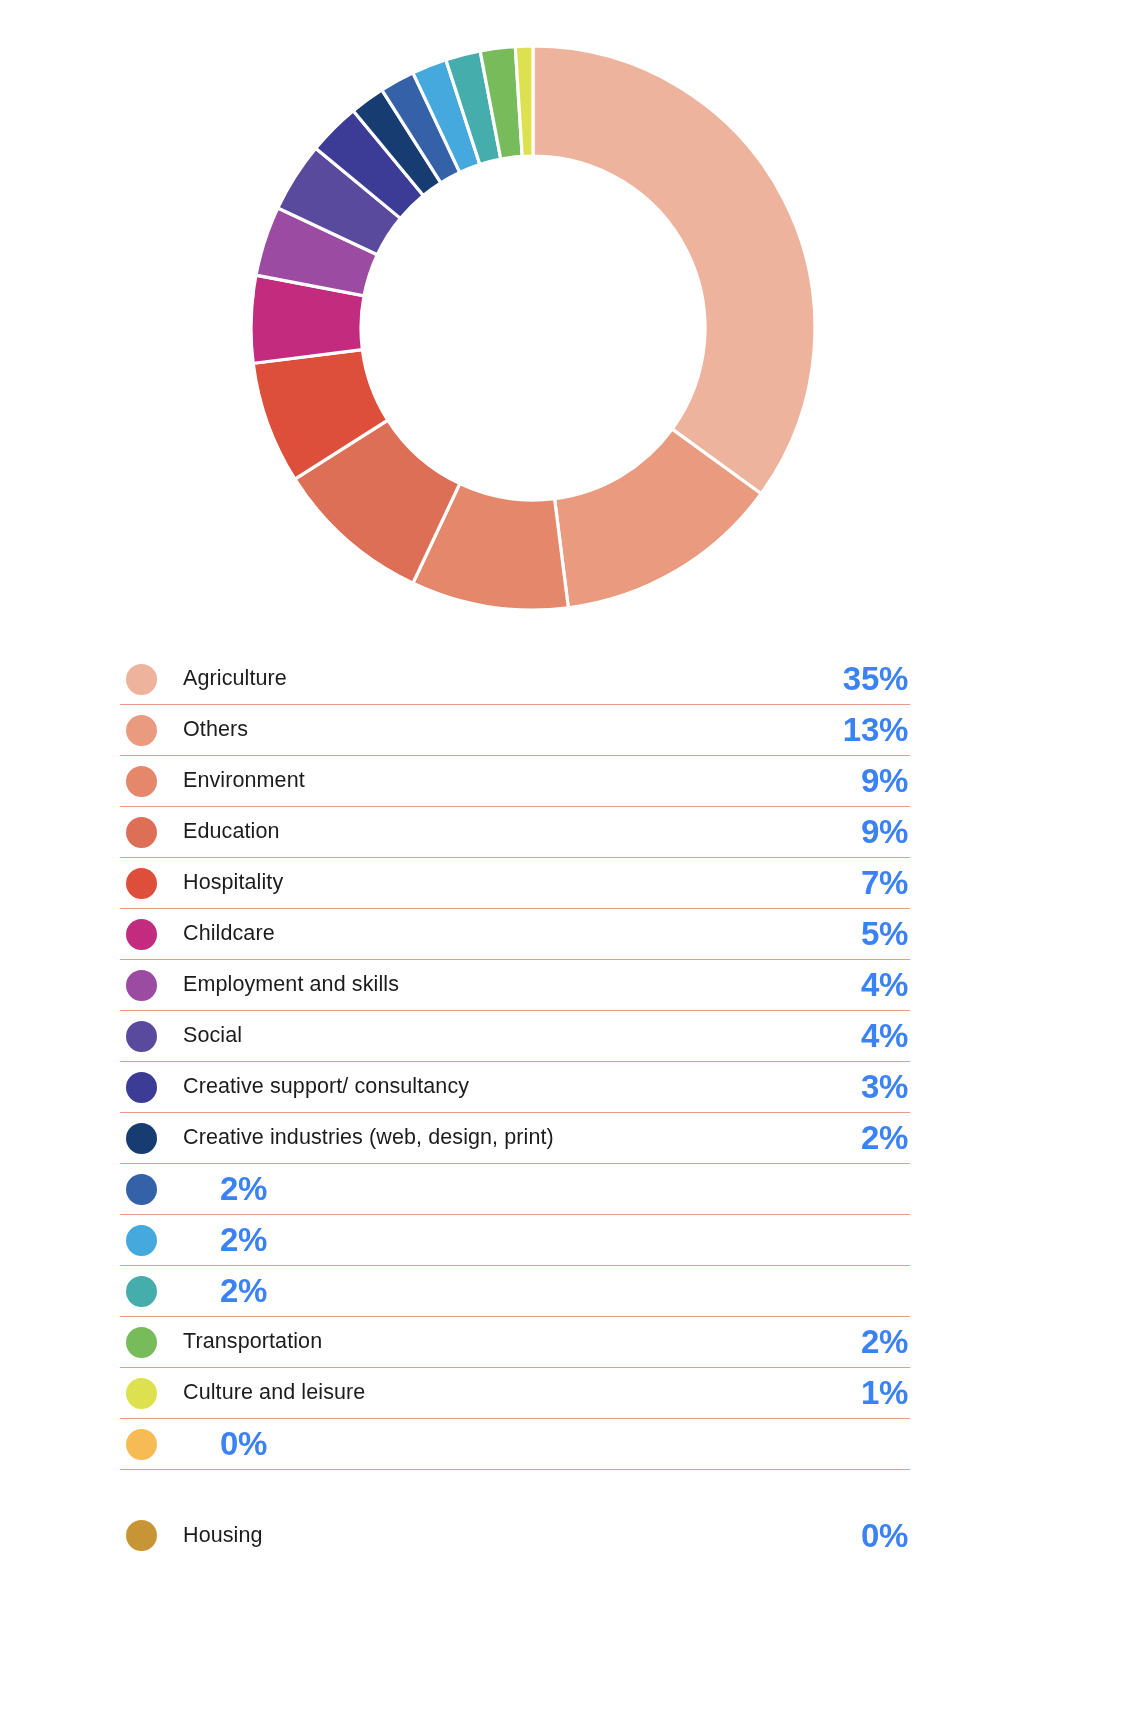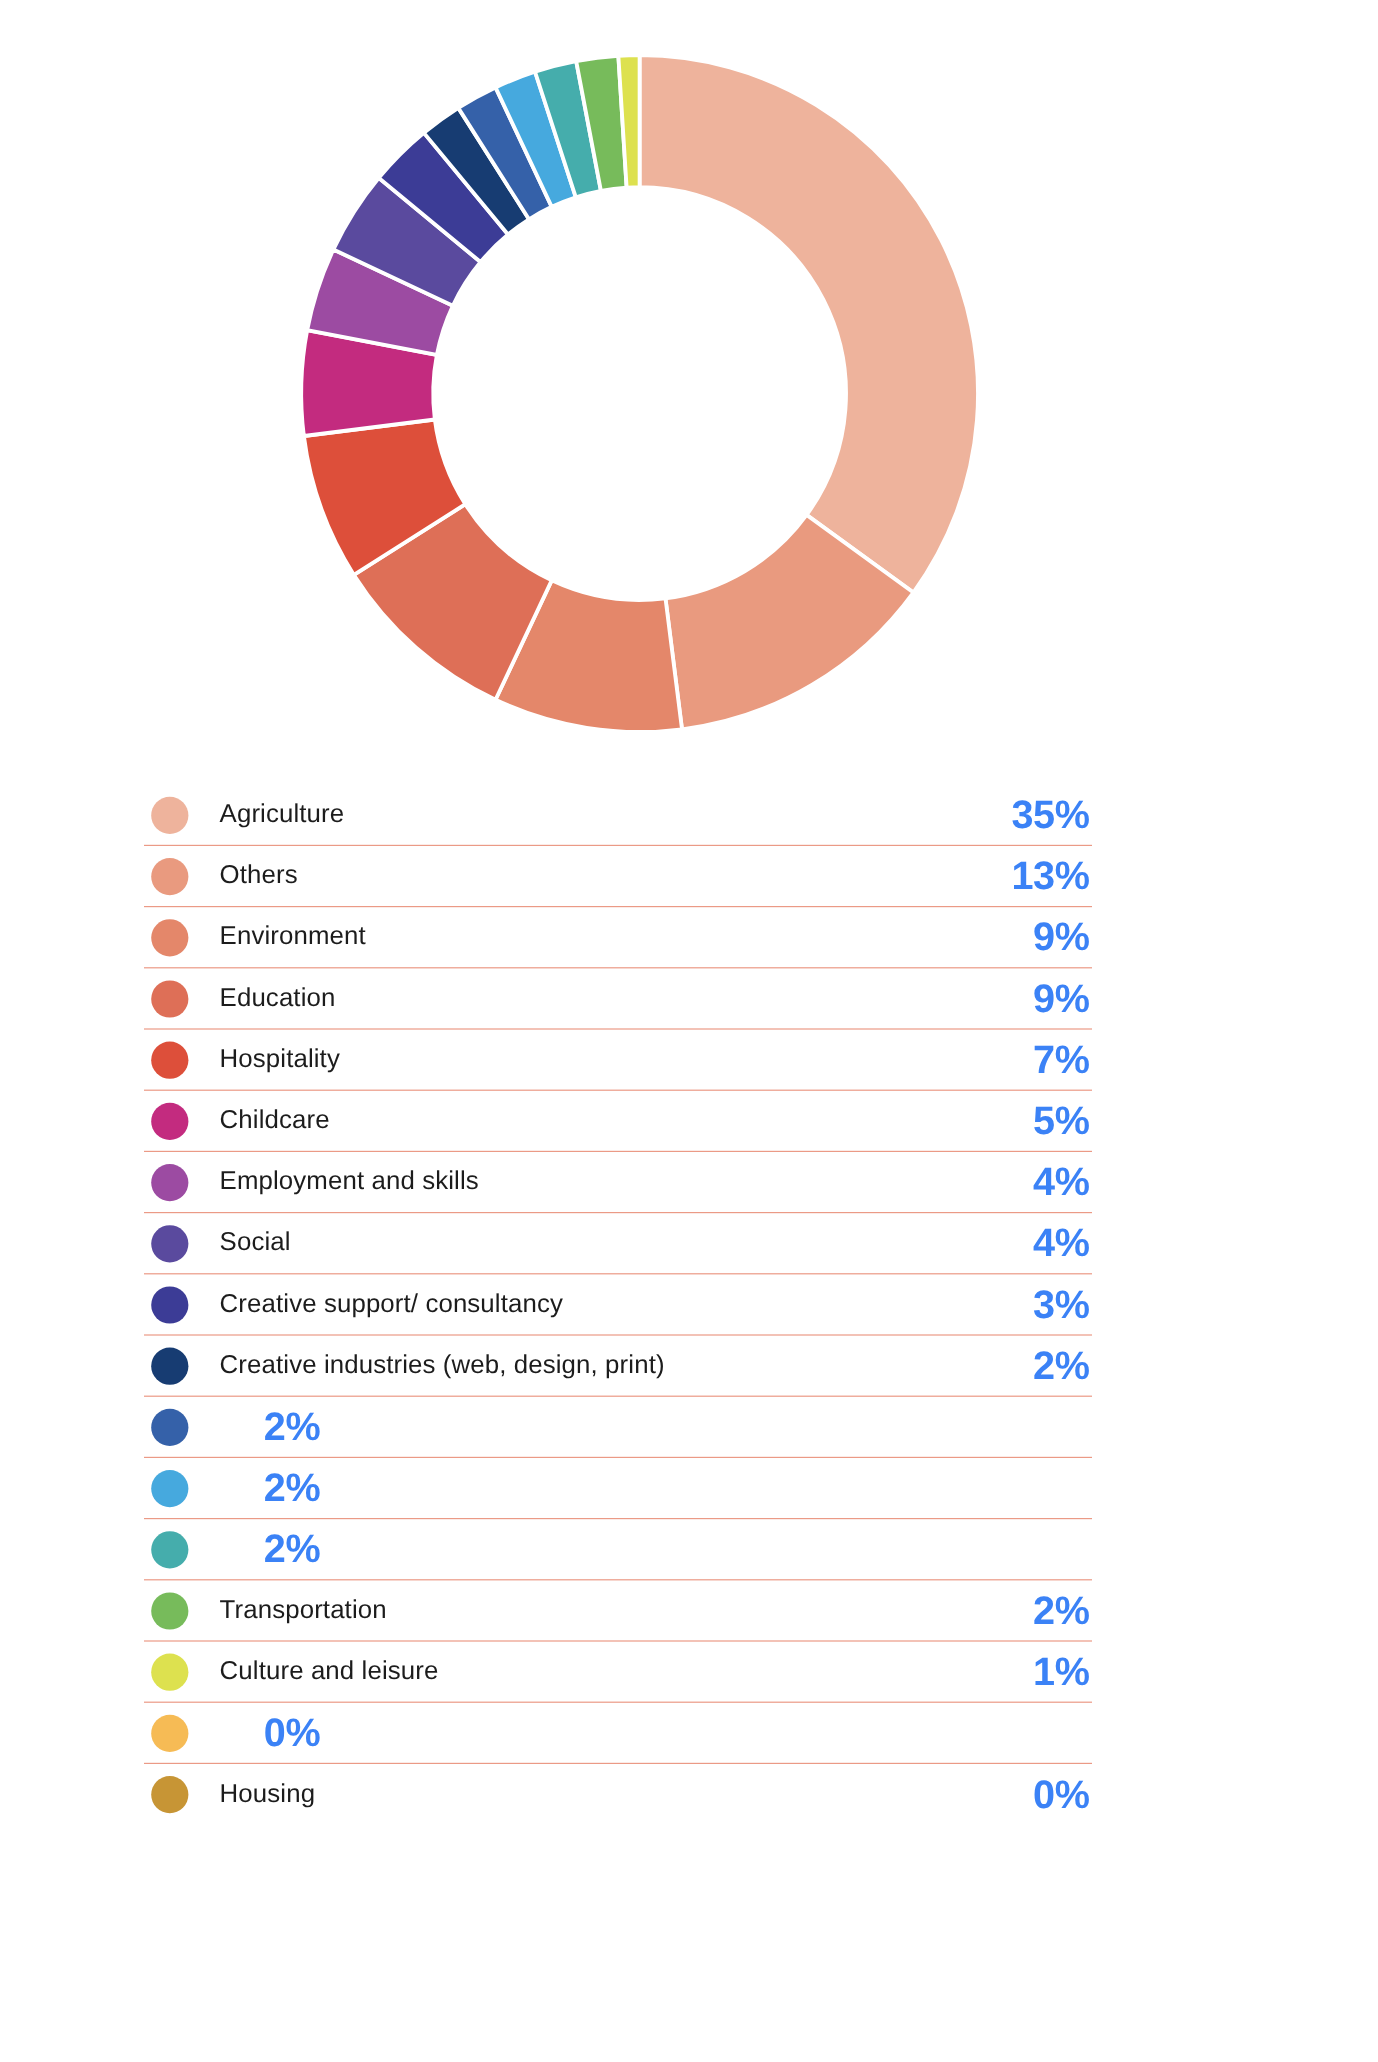--- a/index.html
+++ b/index.html
@@ -46,20 +46,21 @@
   }
   .legend-row {
     display: flex;
     align-items: center;
     height: 51px;
     border-bottom: 1.4px solid #eb9a86;
     box-sizing: border-box;
   }
   .legend-row:last-child {
     border-bottom: none;
+    margin-top: 40px;
   }
   .legend-swatch {
     width: 31px;
     height: 31px;
     border-radius: 50%;
     flex: 0 0 auto;
     margin-left: 6px;
   }
   .legend-label {
     flex: 1 1 auto;

